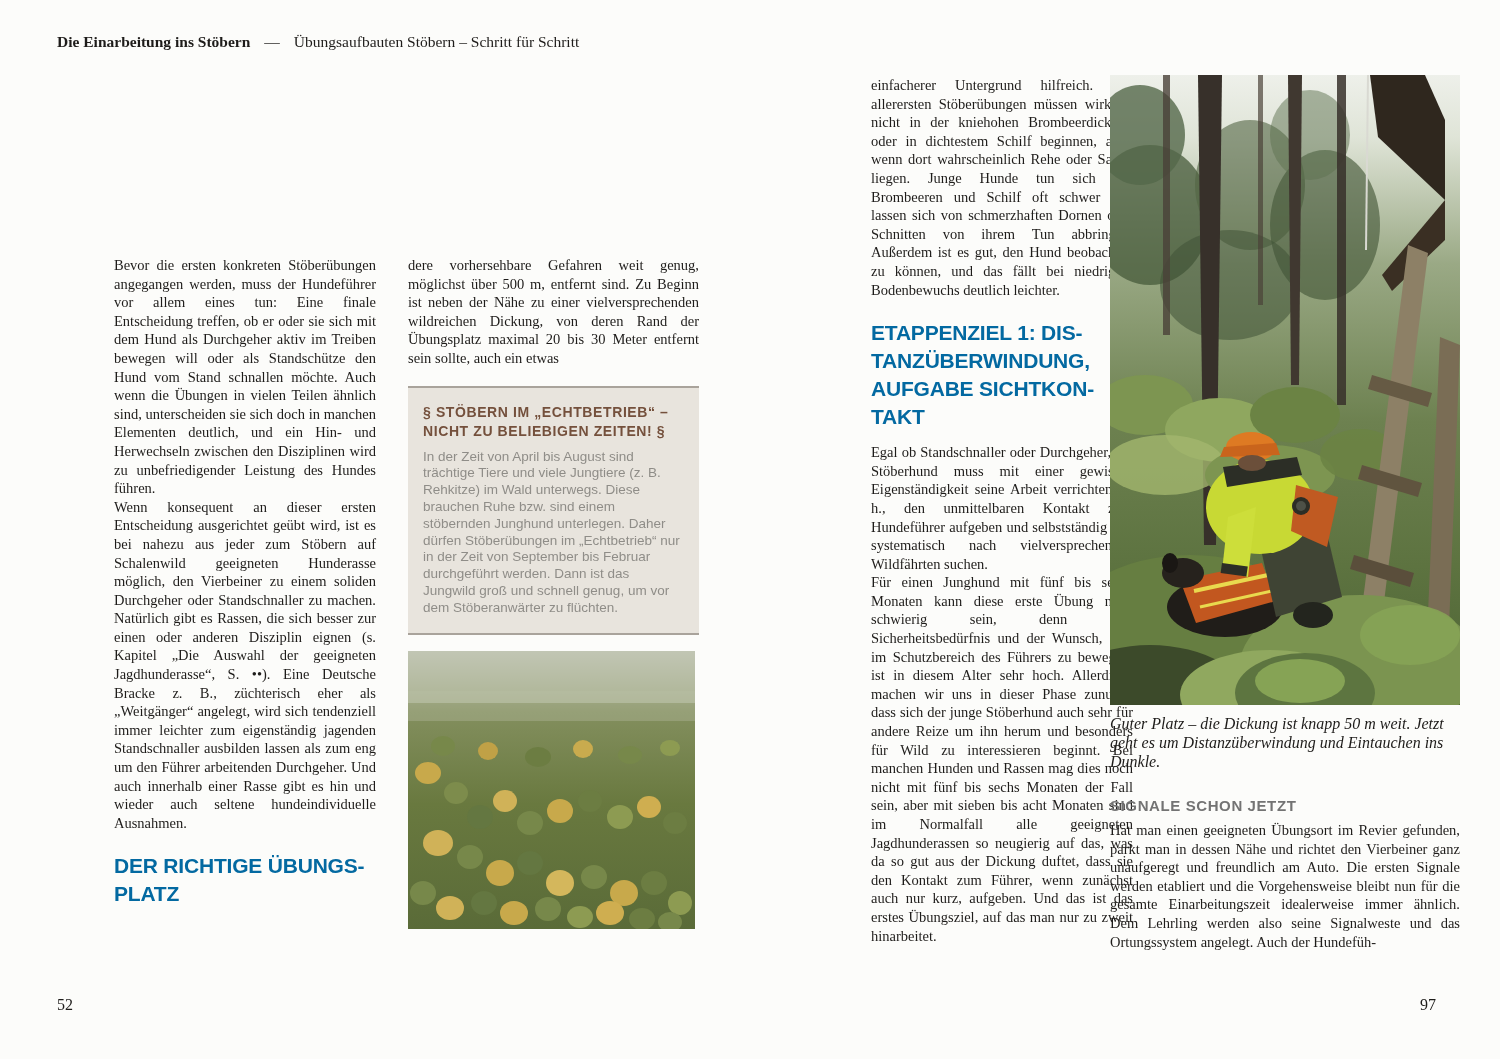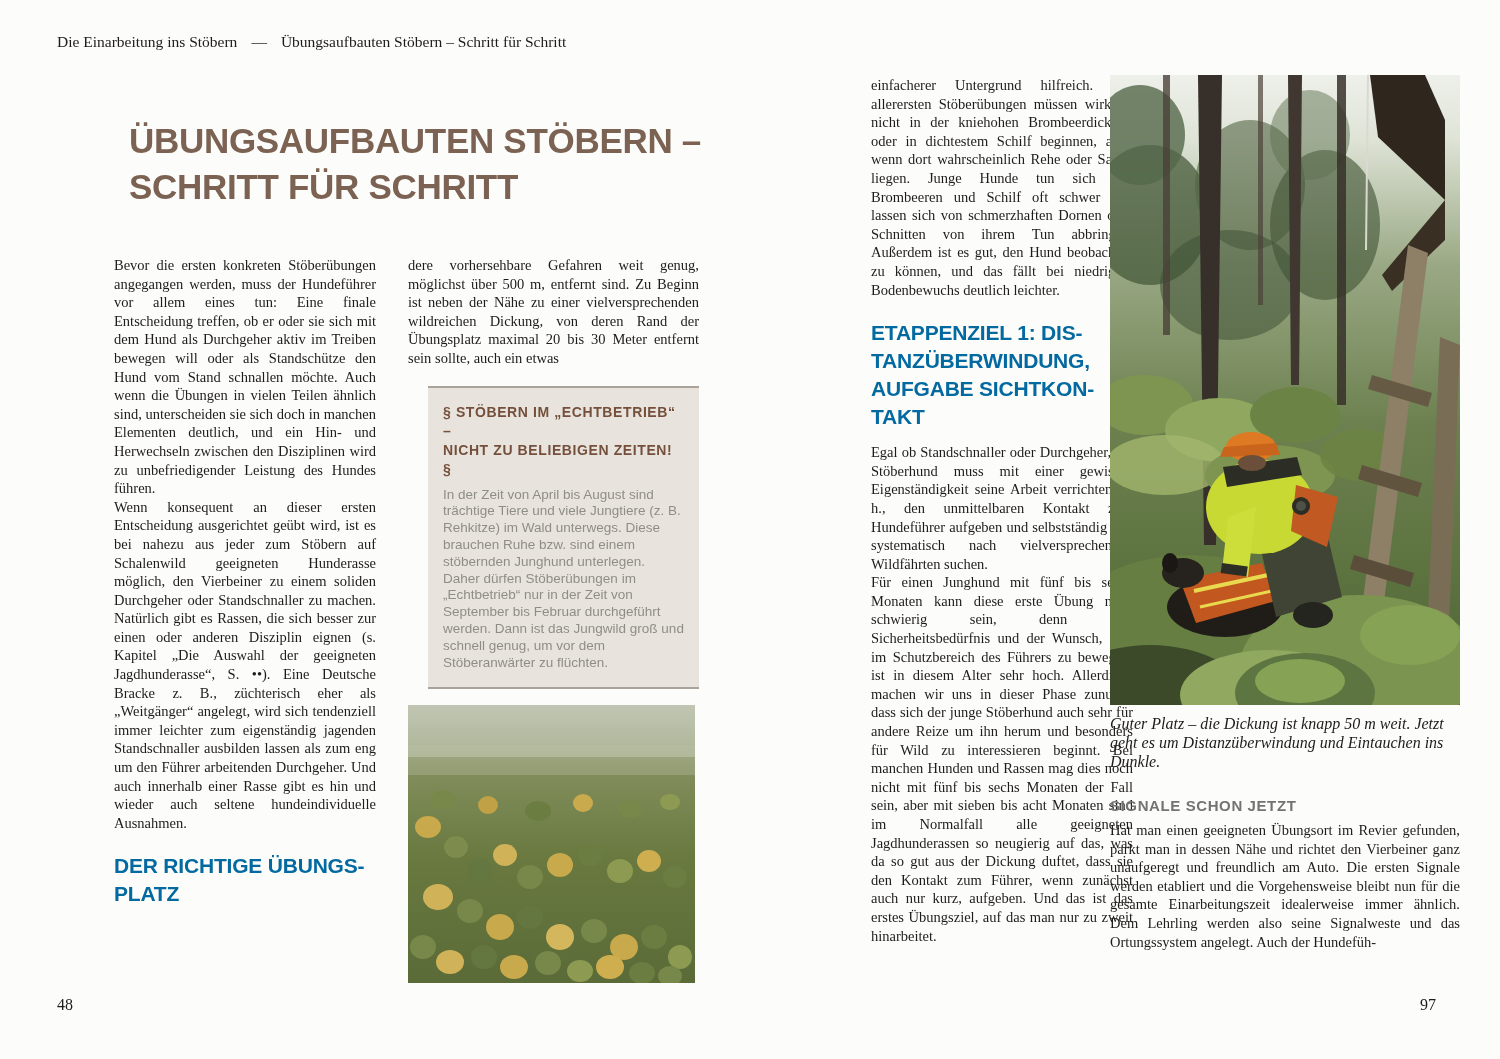--- a/index.html
+++ b/index.html
@@ -10,21 +10,21 @@
     color:#1e1c1a;
     overflow:hidden;
     position:relative;
   }
   .spread { position:absolute; inset:0; }
 
   .running-head {
     position:absolute; left:57px; top:33px;
     font-size:15.5px; white-space:nowrap;
   }
-  .running-head .chapter { font-weight:normal; }
+  .running-head .chapter { font-weight:bold; }
   .running-head .dash { margin:0 14px; color:#2a2826; }
 
   .main-title {
     position:absolute; left:129px; top:118px; width:600px;
     font-family:"Liberation Sans", sans-serif;
     font-weight:600; font-size:35px; line-height:46px;
     letter-spacing:-0.3px; color:#7b6252;
     white-space:pre-line;
   }
 
@@ -52,21 +52,20 @@
     margin:26px 0 7px 0;
   }
 
   .infobox {
     margin-top:18px;
     background:#e8e4dd;
     border-top:2px solid #a9a39b;
     border-bottom:2px solid #a9a39b;
     padding:15px 15px 16px 15px;
     font-family:"Liberation Sans", sans-serif;
-    margin-left:20px;
   }
   .infobox h3 {
     color:#74503c; font-size:14px; line-height:19px;
     letter-spacing:0.6px; font-weight:bold;
     white-space:pre-line; margin-bottom:8px;
   }
   .infobox p {
     color:#8f8d88; font-size:13.5px; line-height:16.8px;
     text-align:left;
   }
@@ -88,22 +87,20 @@
 </style>
 </head>
 <body>
 
 <div class="spread">
 
   <header class="running-head">
     <span class="chapter">Die Einarbeitung ins Stöbern</span><span class="dash">—</span><span class="section">Übungsaufbauten Stöbern – Schritt für Schritt</span>
   </header>
 
-  <h1 class="main-title">ÜBUNGSAUFBAUTEN STÖBERN –
-SCHRITT FÜR SCHRITT</h1>
 
   <div class="col col-l1">
     <p>Bevor die ersten konkreten Stöberübungen angegangen werden, muss der Hundeführer vor allem eines tun: Eine finale Entscheidung treffen, ob er oder sie sich mit dem Hund als Durchgeher aktiv im Treiben bewegen will oder als Standschütze den Hund vom Stand schnallen möchte. Auch wenn die Übungen in vielen Teilen ähnlich sind, unterscheiden sie sich doch in manchen Elementen deutlich, und ein Hin- und Herwechseln zwischen den Disziplinen wird zu unbefriedigender Leistung des Hundes führen.</p>
     <p>Wenn konsequent an dieser ersten Entscheidung ausgerichtet geübt wird, ist es bei nahezu aus jeder zum Stöbern auf Schalenwild geeigneten Hunderasse möglich, den Vierbeiner zu einem soliden Durchgeher oder Standschnaller zu machen. Natürlich gibt es Rassen, die sich besser zur einen oder anderen Disziplin eignen (s. Kapitel „Die Auswahl der geeigneten Jagdhunderasse“, S. ••). Eine Deutsche Bracke z. B., züchterisch eher als „Weitgänger“ angelegt, wird sich tendenziell immer leichter zum eigenständig jagenden Standschnaller ausbilden lassen als zum eng um den Führer arbeitenden Durchgeher. Und auch innerhalb einer Rasse gibt es hin und wieder auch seltene hundeindividuelle Ausnahmen.</p>
     <h2 class="sub">DER RICHTIGE ÜBUNGS-
 PLATZ</h2>
   </div>
 
   <div class="col col-l2">
     <p>dere vorhersehbare Gefahren weit genug, möglichst über 500 m, entfernt sind. Zu Beginn ist neben der Nähe zu einer vielversprechenden wildreichen Dickung, von deren Rand der Übungsplatz maximal 20 bis 30 Meter entfernt sein sollte, auch ein etwas</p>
@@ -249,16 +246,16 @@
 
         <ellipse cx="195" cy="618" rx="70" ry="40" fill="#5d7540"></ellipse>
         <ellipse cx="190" cy="606" rx="45" ry="22" fill="#86a355"></ellipse>
       </svg>
     </figure>
     <figcaption class="caption">Guter Platz – die Dickung ist knapp 50 m weit. Jetzt geht es um Distanzüberwindung und Eintauchen ins Dunkle.</figcaption>
     <h3 class="minor">SIGNALE SCHON JETZT</h3>
     <p>Hat man einen geeigneten Übungsort im Revier gefunden, parkt man in dessen Nähe und richtet den Vierbeiner ganz unaufgeregt und freundlich am Auto. Die ersten Signale werden etabliert und die Vorgehensweise bleibt nun für die gesamte Einarbeitungszeit idealerweise immer ähnlich. Dem Lehrling werden also seine Signalweste und das Ortungssystem angelegt. Auch der Hundefüh-</p>
   </div>
 
-  <div class="folio folio-l">48</div>
+  <div class="folio folio-l">52</div>
   <div class="folio folio-r">97</div>
 
 </div>
 
 </body></html>

